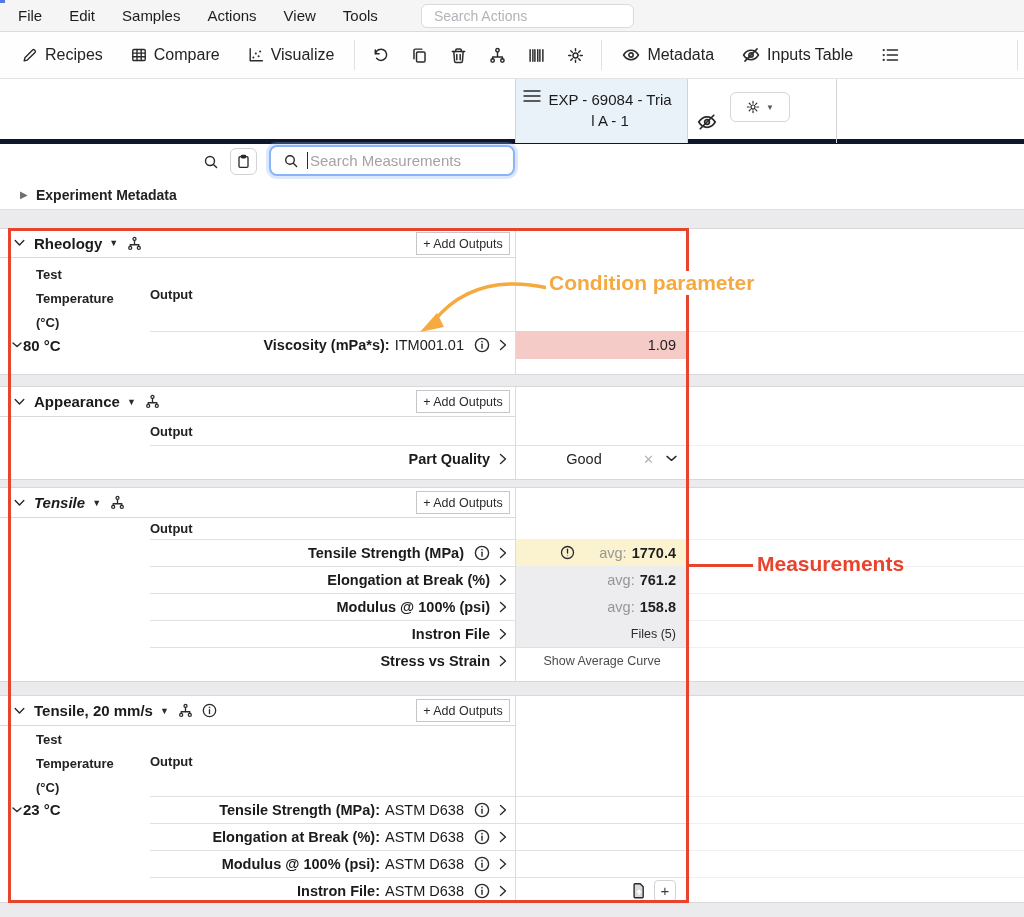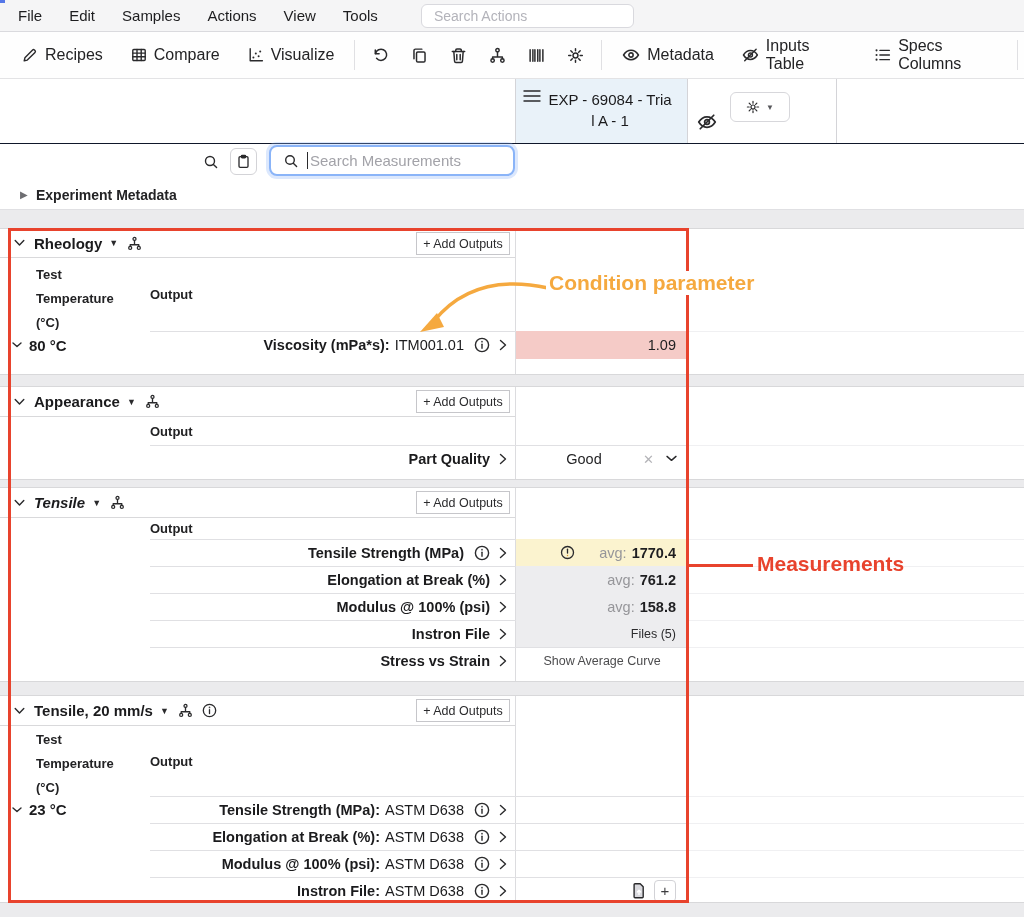--- a/index.html
+++ b/index.html
@@ -16,21 +16,21 @@
   #menu-search::placeholder { color:#b3b3ba; }
   #corner-artifact { position:absolute; left:0; top:0; width:5px; height:3px; background:#5577e8; }
 
   
   #toolbar { position:absolute; left:0; top:32px; width:1024px; height:47px; background:#fefefe; border-bottom:1px solid #e3e3e5; display:flex; align-items:center; font-size:16px; color:#232325; padding-left:8px; }
   .tb-btn { display:flex; align-items:center; gap:7px; padding:0 14px; height:100%; cursor:default; }
   .tb-icon-btn { display:flex; align-items:center; padding:0 11px; height:100%; cursor:default; }
   .tb-divider { width:1px; height:30px; background:#e0e0e3; margin:0 6px; }
 
   
-  #grid-header { position:absolute; left:0; top:79px; width:1024px; height:65px; background:#fff; border-bottom:1px solid #0f172a; }
+  #grid-header { position:absolute; left:0; top:79px; width:1024px; height:65px; background:#fff; border-bottom:5px solid #0f172a; }
   #exp-cell { position:absolute; left:515px; top:0; width:173px; height:64px; background:#e9f2f9; border-left:1px solid #d4d4d8; border-right:1px solid #d4d4d8; }
   #exp-title { position:absolute; left:22px; top:10px; width:144px; text-align:center; font-size:15px; line-height:21px; color:#1b1b1d; }
   #exp-tools-cell { position:absolute; left:688px; top:0; width:149px; height:64px; border-right:1px solid #d4d4d8; }
   #exp-gear-btn { position:absolute; left:42px; top:13px; width:60px; height:30px; border:1px solid #d7d7db; border-radius:6px; background:#fff; display:flex; align-items:center; justify-content:center; gap:6px; }
   .caret-dn { font-size:8px; color:#58585c; }
 
   
   #search-row { position:absolute; left:0; top:144px; width:1024px; height:36px; background:#fff; }
   #clipboard-btn { position:absolute; left:230px; top:4px; width:27px; height:27px; border:1px solid #d3d3d7; border-radius:6px; background:#fff; display:flex; align-items:center; justify-content:center; }
   #measure-search { position:absolute; left:269px; top:1px; width:246px; height:31px; border:2px solid #8ab4f8; box-shadow:0 0 0 3px rgba(138,180,248,.30); border-radius:8px; background:#fff; display:flex; align-items:center; padding:0 8px 0 12px; gap:8px; }
@@ -58,21 +58,21 @@
   .output-header { position:absolute; left:150px; font-size:13px; font-weight:700; color:#222224; display:flex; align-items:center; }
   .mrow { position:absolute; left:0; width:1024px; }
   .row-sep-a { position:absolute; left:150px; top:0; width:538px; height:1px; background:#e0e0e3; }
   .row-sep-b { position:absolute; left:689px; top:0; width:335px; height:1px; background:#f0f0f2; }
   .mrow-name { position:absolute; left:0; top:0; bottom:0; width:515px; display:flex; align-items:center; justify-content:flex-end; padding-right:8px; font-size:14.5px; color:#1b1b1d; }
   .mname { font-weight:700; }
   .mcolon { font-weight:700; margin-right:5px; }
   .mmethod { font-weight:400; }
   .row-info { margin-left:10px; }
   .row-chev { margin-left:9px; }
-  .cond { position:absolute; left:12px; top:0; bottom:0; display:flex; align-items:center; gap:7px; font-size:15px; font-weight:700; color:#1b1b1d; }
+  .cond { position:absolute; left:12px; top:0; bottom:0; display:flex; align-items:center; gap:1px; font-size:15px; font-weight:700; color:#1b1b1d; }
   .vcell { position:absolute; left:516px; width:172px; top:0; bottom:0; display:flex; align-items:center; justify-content:flex-end; padding:0 12px; font-size:14.5px; color:#1f1f21; }
   .vcell.pink { background:#f5cbc7; }
   .vcell.yellow { background:#fbf3cf; justify-content:space-between;padding-left:44px; }
   .vcell.gray { background:#ededef; }
   .avg-prefix { color:#96969a; margin-right:5px; font-weight:400; }
   .avg-val { font-weight:600; }
   .small-val { font-size:12.5px; color:#2c2c2e; }
   .vcell.center { justify-content:center; font-size:12.5px; color:#4c4c4e; }
   .vcell.dropdown { justify-content:center; padding-right:48px; position:absolute; }
   .dd-x { position:absolute; right:34px; top:50%; transform:translateY(-50%); color:#b3b3b7; font-size:13px; }
@@ -207,21 +207,20 @@
       <svg class="icon" width="18" height="18" viewBox="0 0 16 16">
           <g class="stroke">
             <path d="M5.6 3.6h9M5.6 8h9M5.6 12.4h9"></path>
           </g>
           <g fill="#2a2a2c">
             <circle cx="2.4" cy="3.6" r="1"></circle>
             <circle cx="2.4" cy="8" r="1"></circle>
             <circle cx="2.4" cy="12.4" r="1"></circle>
           </g>
         </svg>
-      <span>Specs Columns</span>
     </div>
     <div class="tb-divider" style="margin-left:auto;"></div>
   </div>
 
   <div id="grid-header">
     <div id="exp-cell">
       <svg class="icon" width="18" height="14" viewBox="0 0 18 14" style="position:absolute;left:7px;top:10px;">
           <g class="stroke" stroke-width="1.5">
             <path d="M1 2h16M1 7h16M1 12h16"></path>
           </g>

